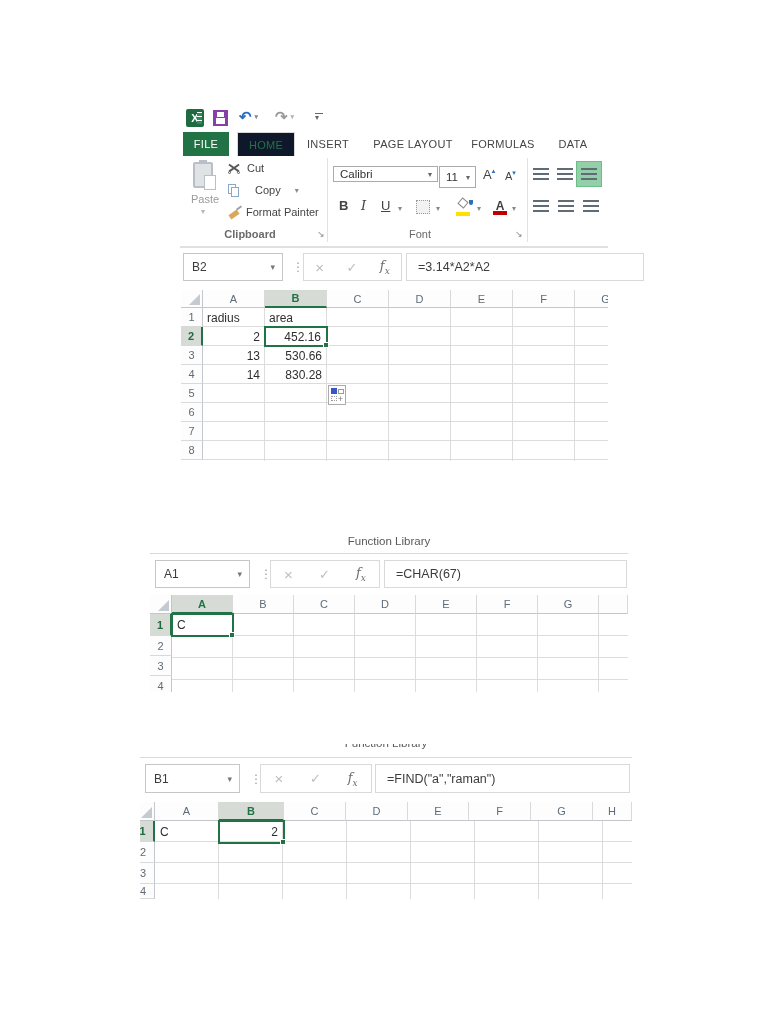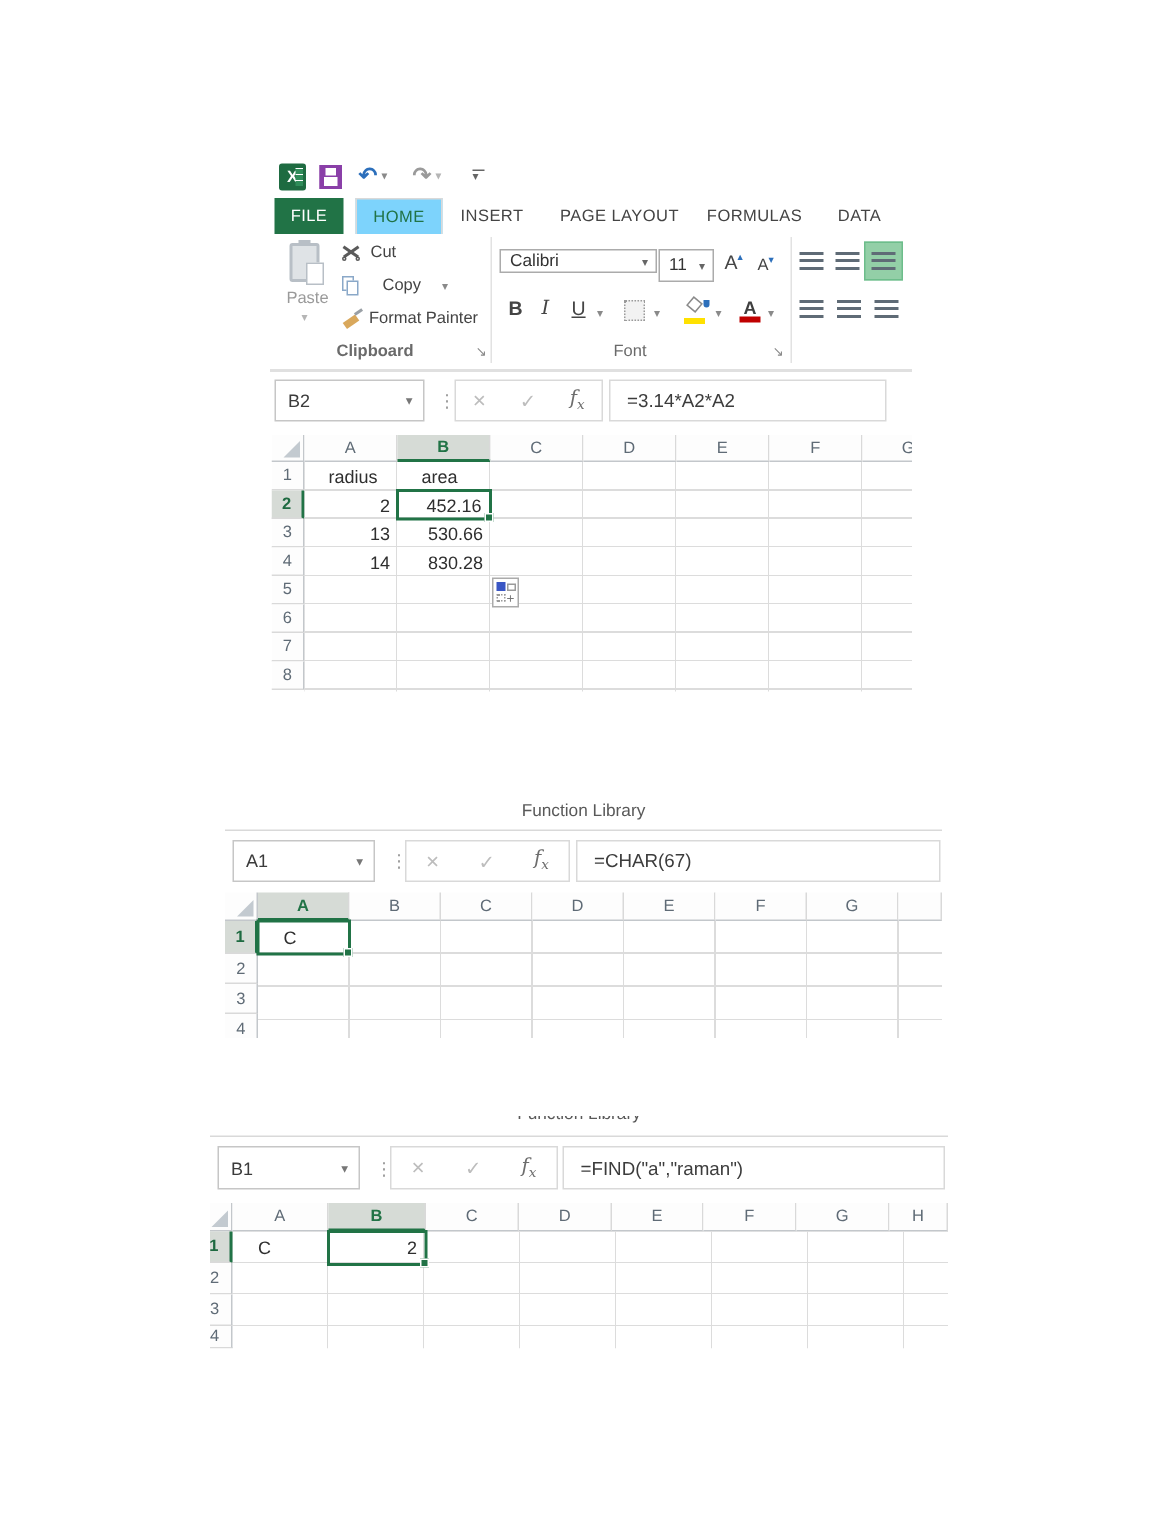--- a/index.html
+++ b/index.html
@@ -5,21 +5,21 @@
   * { margin:0; padding:0; box-sizing:border-box; }
   html,body { background:#fff; }
   body { width:782px; height:1012px; position:relative; overflow:hidden;
          font-family:"Liberation Sans", sans-serif; color:#3b3b3b; }
   .abs { position:absolute; }
 
   
   .tab { height:24px; display:flex; align-items:center; justify-content:center;
          font-size:11px; letter-spacing:.3px; color:#444; }
   .tab-file { background:#217346; color:#fff; }
-  .tab-home { background:#7dd3fc; color:#217346; border:1px solid #d9d9d9; border-bottom:none; }
+  .tab-home { background:#0f172a; color:#217346; border:1px solid #d9d9d9; border-bottom:none; }
 
   .namebox { border:1px solid #c6c6c6; background:#fff; display:flex; align-items:center;
              font-size:12px; color:#3b3b3b; padding-left:8px; }
   .namebox .dd { margin-left:auto; padding:0 7px; color:#777; font-size:9px; }
   .fxbox { border:1px solid #d9d9d9; background:#fff; display:flex; align-items:center;
            justify-content:space-around; color:#bdbdbd; }
   .fxbox .fx { font-style:italic; color:#6d6d6d; font-family:"DejaVu Serif", serif; font-size:13px; }
   .fxbox .fx sub { font-size:9px; }
   .formulabox { border:1px solid #d9d9d9; background:#fff; display:flex; align-items:center;
                 font-size:12.5px; color:#3c3c3c; padding-left:11px; }
@@ -33,21 +33,21 @@
   .rowhdr { display:flex; align-items:center; justify-content:center; font-size:11px;
             color:#5f6b76; background:#fdfdfd; border-bottom:1px solid #d9d9d9;
             border-right:1px solid #c3c7cb; }
   .rowhdr.sel { background:#d6dbd6; color:#1e6a41; font-weight:bold;
                 border-right:2px solid #217346; }
   .corner { background:#fdfdfd; border-right:1px solid #c3c7cb; border-bottom:1px solid #c3c7cb; }
   .corner:after { content:""; position:absolute; right:2px; bottom:2px;
                   border-left:11px solid transparent; border-bottom:11px solid #c3cad0; }
   .cell { font-size:12px; color:#2f2f2f; display:flex; align-items:center; }
   .cell.numeric { justify-content:flex-end; padding-right:4px; }
-  .cell.text { justify-content:flex-start; padding-left:15px; }
+  .cell.text { justify-content:flex-start; padding-left:3px; }
   .selbox { border:2px solid #217346; background:transparent; }
   .selbox .handle { position:absolute; right:-3px; bottom:-3px; width:6px; height:6px;
                     background:#217346; border:1px solid #fff; }
 
   
   .icon-label { font-size:11px; color:#444; }
   .grp-label { font-size:11px; color:#6a6a6a; }
   .vline { width:1px; background:#e2e2e2; }
   .combo { border:1px solid #ababab; background:#fff; display:flex; align-items:center;
            font-size:11.5px; color:#333; padding-left:6px; }
@@ -185,21 +185,21 @@
   <div class="namebox abs" style="left:3px;top:147px;width:100px;height:28px;">
     <span>B2</span>
     <span class="dd">▾</span>
   </div>
   <div class="dots abs" style="left:112px;top:156px;">⋮</div>
   <div class="fxbox abs" style="left:123px;top:147px;width:99px;height:28px;">
     <span style="font-size:15px;">×</span>
     <span style="font-size:13px;">✓</span>
     <span class="fx">f<sub>x</sub></span>
   </div>
-  <div class="formulabox abs" style="left:226px;top:147px;width:185px;height:28px;">
+  <div class="formulabox abs" style="left:226px;top:147px;width:238px;height:28px;">
     <span>=3.14*A2*A2</span>
   </div>
 
   <div class="abs" style="left:1px;top:184px;width:427px;height:172px;overflow:hidden;">
     <div class="corner abs" style="left:0;top:0;width:22px;height:18px;"></div>
     <div class="colhdr abs" style="left:22px;top:0;width:62px;height:18px;">A</div>
     <div class="colhdr sel abs" style="left:84px;top:0;width:62px;height:18px;">B</div>
     <div class="colhdr abs" style="left:146px;top:0;width:62px;height:18px;">C</div>
     <div class="colhdr abs" style="left:208px;top:0;width:62px;height:18px;">D</div>
     <div class="colhdr abs" style="left:270px;top:0;width:62px;height:18px;">E</div>

